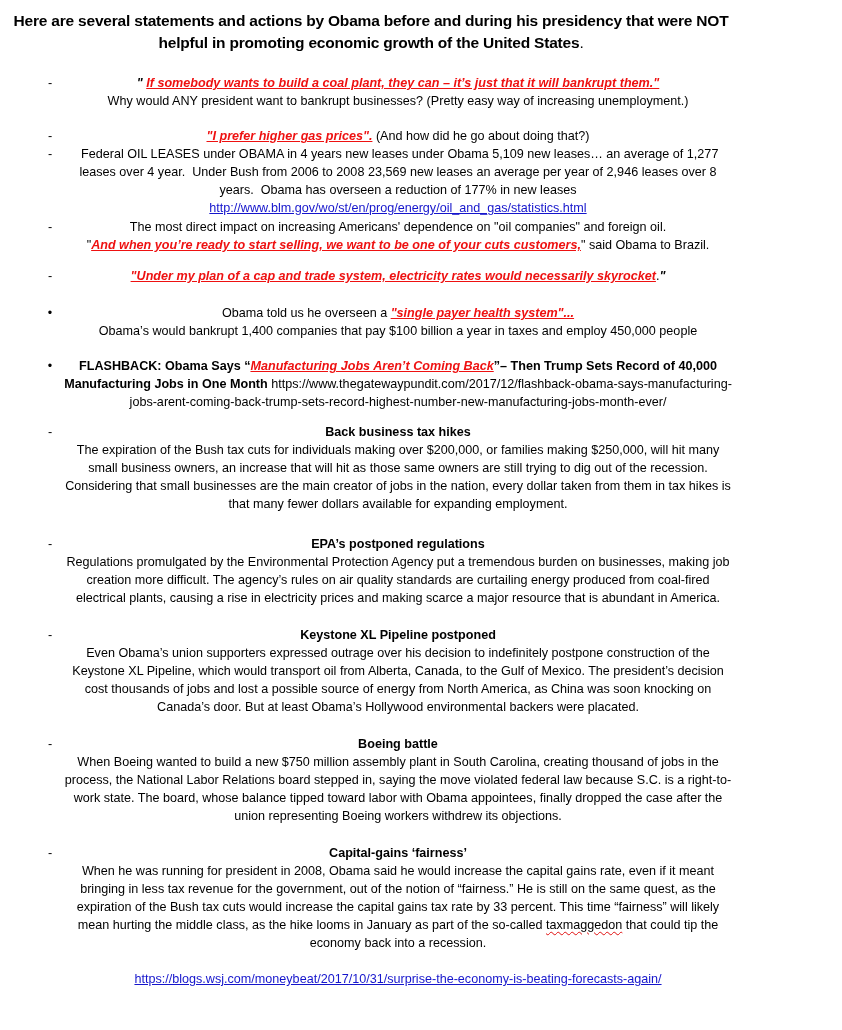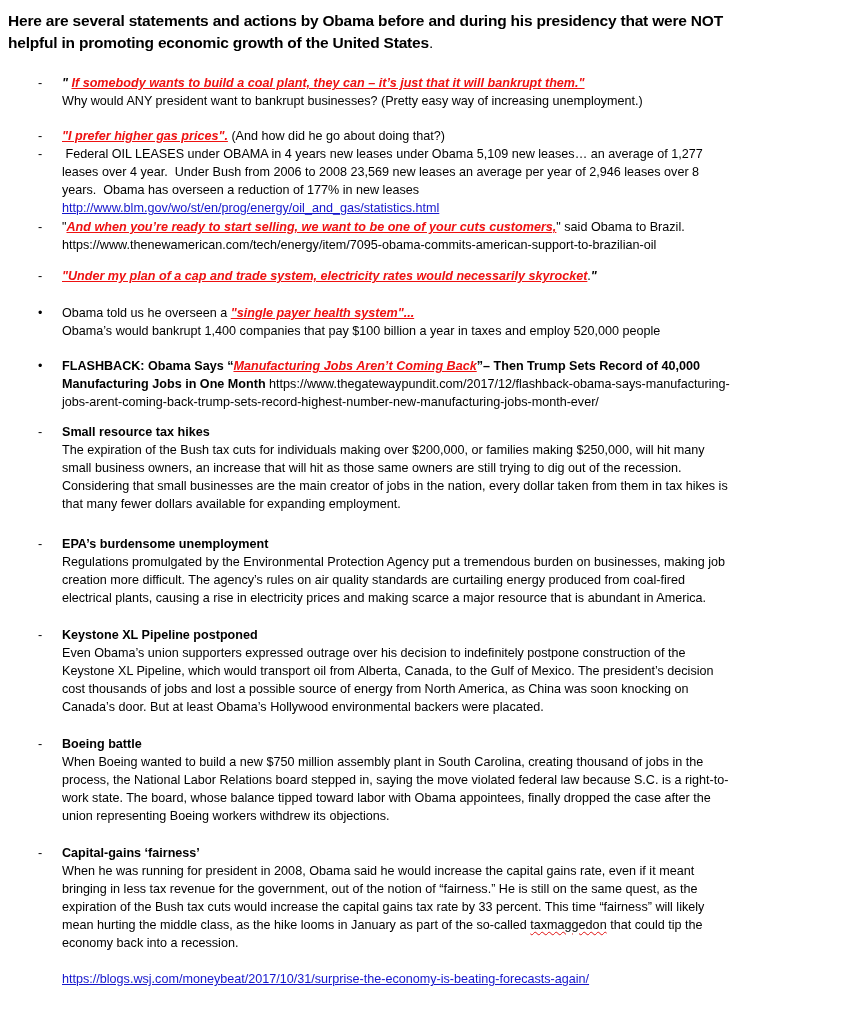--- a/index.html
+++ b/index.html
@@ -10,21 +10,21 @@
     --paper:#ffffff;
   }
   *{box-sizing:border-box;}
   html,body{margin:0;padding:0;}
   body{
     width:842px;height:1030px;overflow:hidden;
     background:var(--paper);color:var(--ink);
     font-family:"Liberation Sans","DejaVu Sans",sans-serif;
     font-size:12.6px;
   }
-  .page{padding:10px 30px 6px 8px;width:764px;}
+  .page{padding:10px 30px 6px 8px;width:764px;text-align:center;}
   .title{
     font-weight:bold;font-size:15.5px;line-height:22px;
     letter-spacing:-0.2px;margin:0 0 20px 0;max-width:820px;
     white-space:pre-wrap;
   }
   .title .plain{font-weight:normal;}
   .item{display:flex;margin-left:30px;}
   .marker{width:24px;flex:none;line-height:18px;}
   .content{flex:1;min-width:0;max-width:750px;}
   .para{
@@ -65,54 +65,54 @@
       <div class="item" style="margin-bottom: 1px;">
         <span class="marker">-</span>
         <div class="content">
           <div class="para"><span class=""> Federal OIL LEASES under OBAMA in 4 years new leases under Obama 5,109 new leases… an average of 1,277 leases over 4 year.  Under Bush from 2006 to 2008 23,569 new leases an average per year of 2,946 leases over 8 years.  Obama has overseen a reduction of 177% in new leases</span></div>
           <div class="para"><a class="link" href="#">http://www.blm.gov/wo/st/en/prog/energy/oil_and_gas/statistics.html</a></div>
         </div>
       </div>
       <div class="item" style="margin-bottom: 13px;">
         <span class="marker">-</span>
         <div class="content">
+          <div class="para"><span class="">The most direct impact on increasing Americans' dependence on "oil companies" and foreign oil.</span></div>
           <div class="para"><span class="">"</span><span class="r b i">And when you’re ready to start selling, we want to be one of your cuts customers,</span><span class="">" said Obama to Brazil.</span></div>
-          <div class="para"><span class="">https://www.thenewamerican.com/tech/energy/item/7095-obama-commits-american-support-to-brazilian-oil</span></div>
         </div>
       </div>
       <div class="item" style="margin-bottom: 19px;">
         <span class="marker">-</span>
         <div class="content">
           <div class="para"><span class="r b i">"Under my plan of a cap and trade system, electricity rates would necessarily skyrocket</span><span class="">.</span><span class="b i">"</span></div>
         </div>
       </div>
       <div class="item" style="margin-bottom: 17px;">
         <span class="marker">•</span>
         <div class="content">
           <div class="para"><span class="">Obama told us he overseen a </span><span class="r b i">"single payer health system"...</span></div>
-          <div class="para"><span class="">Obama’s would bankrupt 1,400 companies that pay $100 billion a year in taxes and employ 520,000 people</span></div>
+          <div class="para"><span class="">Obama’s would bankrupt 1,400 companies that pay $100 billion a year in taxes and employ 450,000 people</span></div>
         </div>
       </div>
       <div class="item" style="margin-bottom: 12px;">
         <span class="marker">•</span>
         <div class="content">
           <div class="para"><span class="b">FLASHBACK: Obama Says “</span><span class="r b i">Manufacturing Jobs Aren’t Coming Back</span><span class="b">”– Then Trump Sets Record of 40,000 Manufacturing Jobs in One Month </span><span class="">https://www.thegatewaypundit.com/2017/12/flashback-obama-says-manufacturing-jobs-arent-coming-back-trump-sets-record-highest-number-new-manufacturing-jobs-month-ever/</span></div>
         </div>
       </div>
       <div class="item" style="margin-bottom: 22px;">
         <span class="marker">-</span>
         <div class="content">
-          <div class="para"><span class="b">Small resource tax hikes</span></div>
+          <div class="para"><span class="b">Back business tax hikes</span></div>
           <div class="para"><span class="">The expiration of the Bush tax cuts for individuals making over $200,000, or families making $250,000, will hit many small business owners, an increase that will hit as those same owners are still trying to dig out of the recession. Considering that small businesses are the main creator of jobs in the nation, every dollar taken from them in tax hikes is that many fewer dollars available for expanding employment.</span></div>
         </div>
       </div>
       <div class="item" style="margin-bottom: 19px;">
         <span class="marker">-</span>
         <div class="content">
-          <div class="para"><span class="b">EPA’s burdensome unemployment</span></div>
+          <div class="para"><span class="b">EPA’s postponed regulations</span></div>
           <div class="para"><span class="">Regulations promulgated by the Environmental Protection Agency put a tremendous burden on businesses, making job creation more difficult. The agency’s rules on air quality standards are curtailing energy produced from coal-fired electrical plants, causing a rise in electricity prices and making scarce a major resource that is abundant in America.</span></div>
         </div>
       </div>
       <div class="item" style="margin-bottom: 19px;">
         <span class="marker">-</span>
         <div class="content">
           <div class="para"><span class="b">Keystone XL Pipeline postponed</span></div>
           <div class="para"><span class="">Even Obama’s union supporters expressed outrage over his decision to indefinitely postpone construction of the Keystone XL Pipeline, which would transport oil from Alberta, Canada, to the Gulf of Mexico. The president’s decision cost thousands of jobs and lost a possible source of energy from North America, as China was soon knocking on Canada’s door. But at least Obama’s Hollywood environmental backers were placated.</span></div>
         </div>
       </div>

